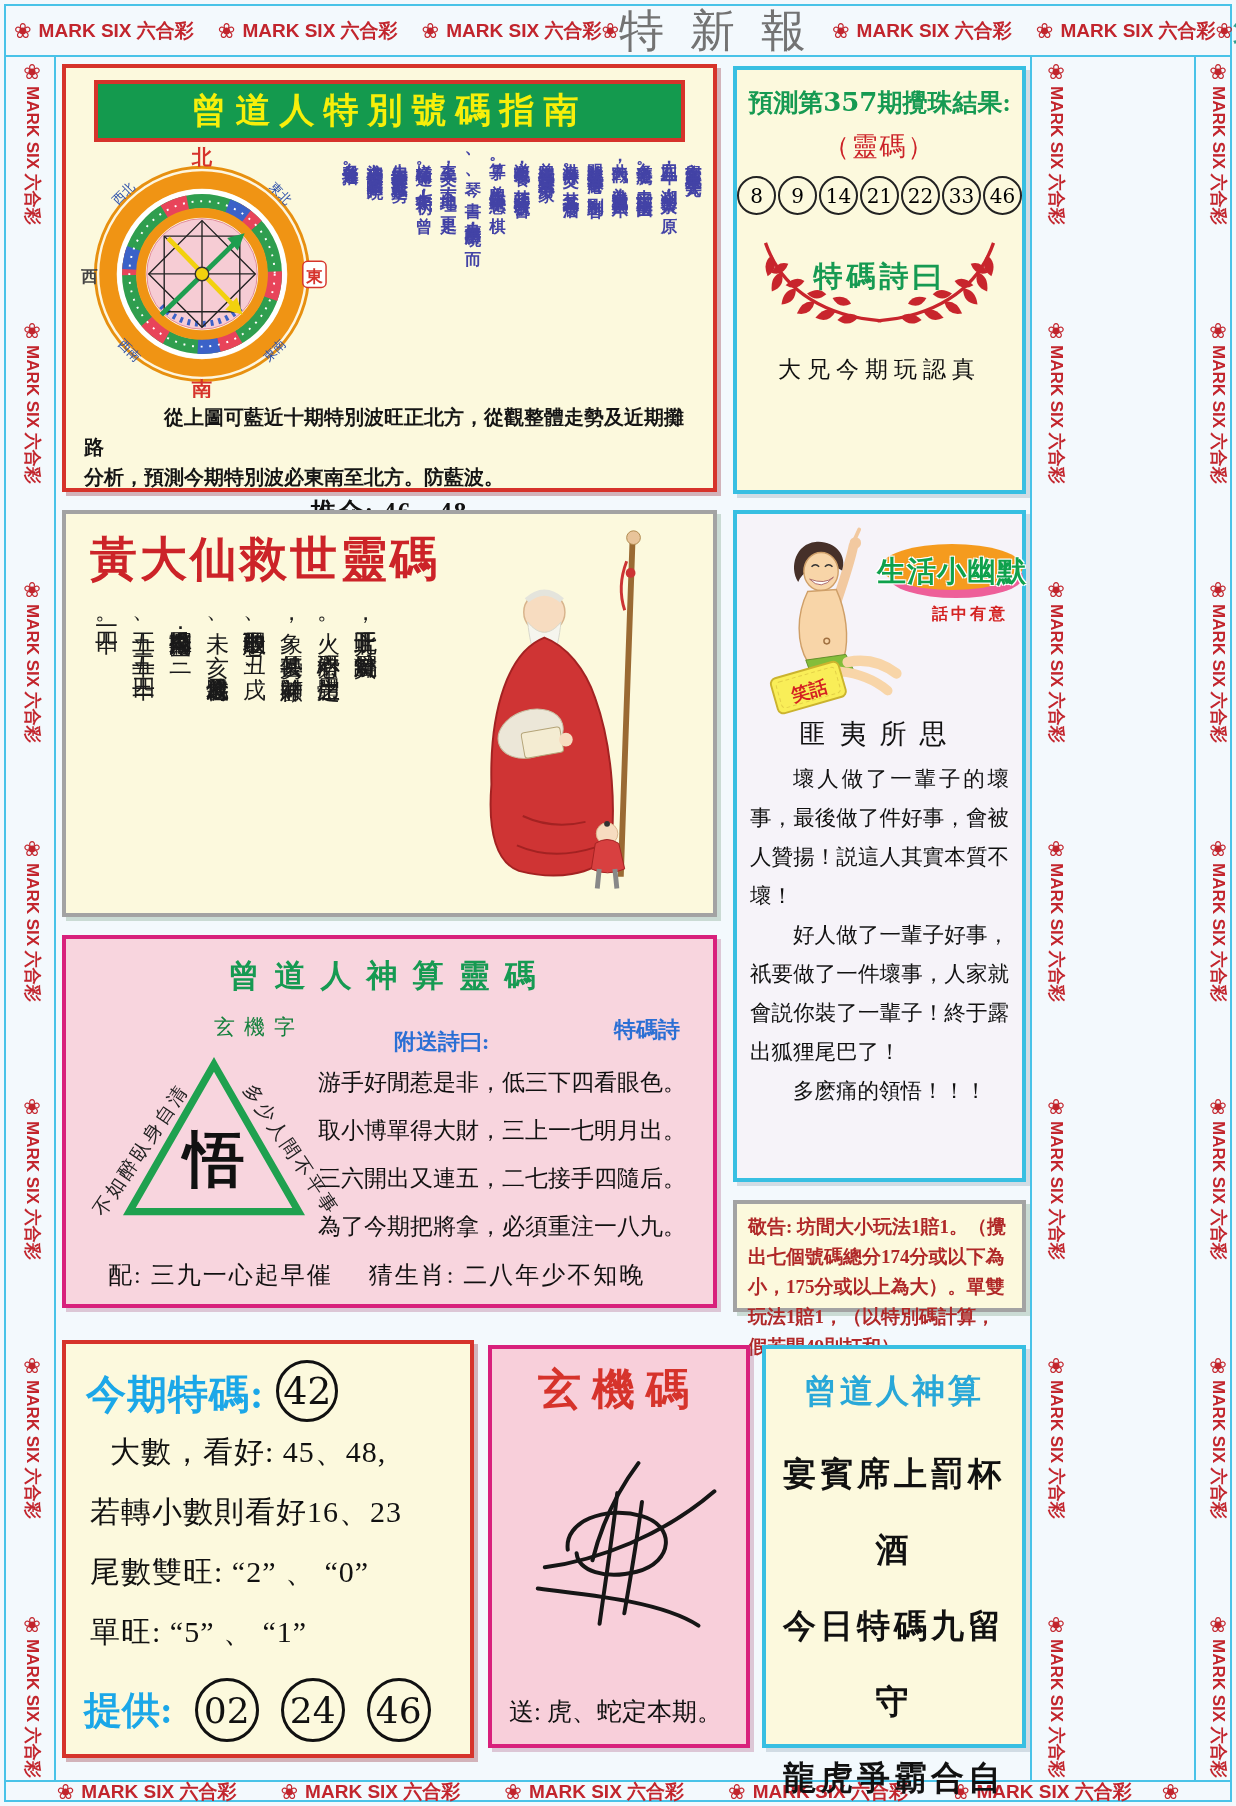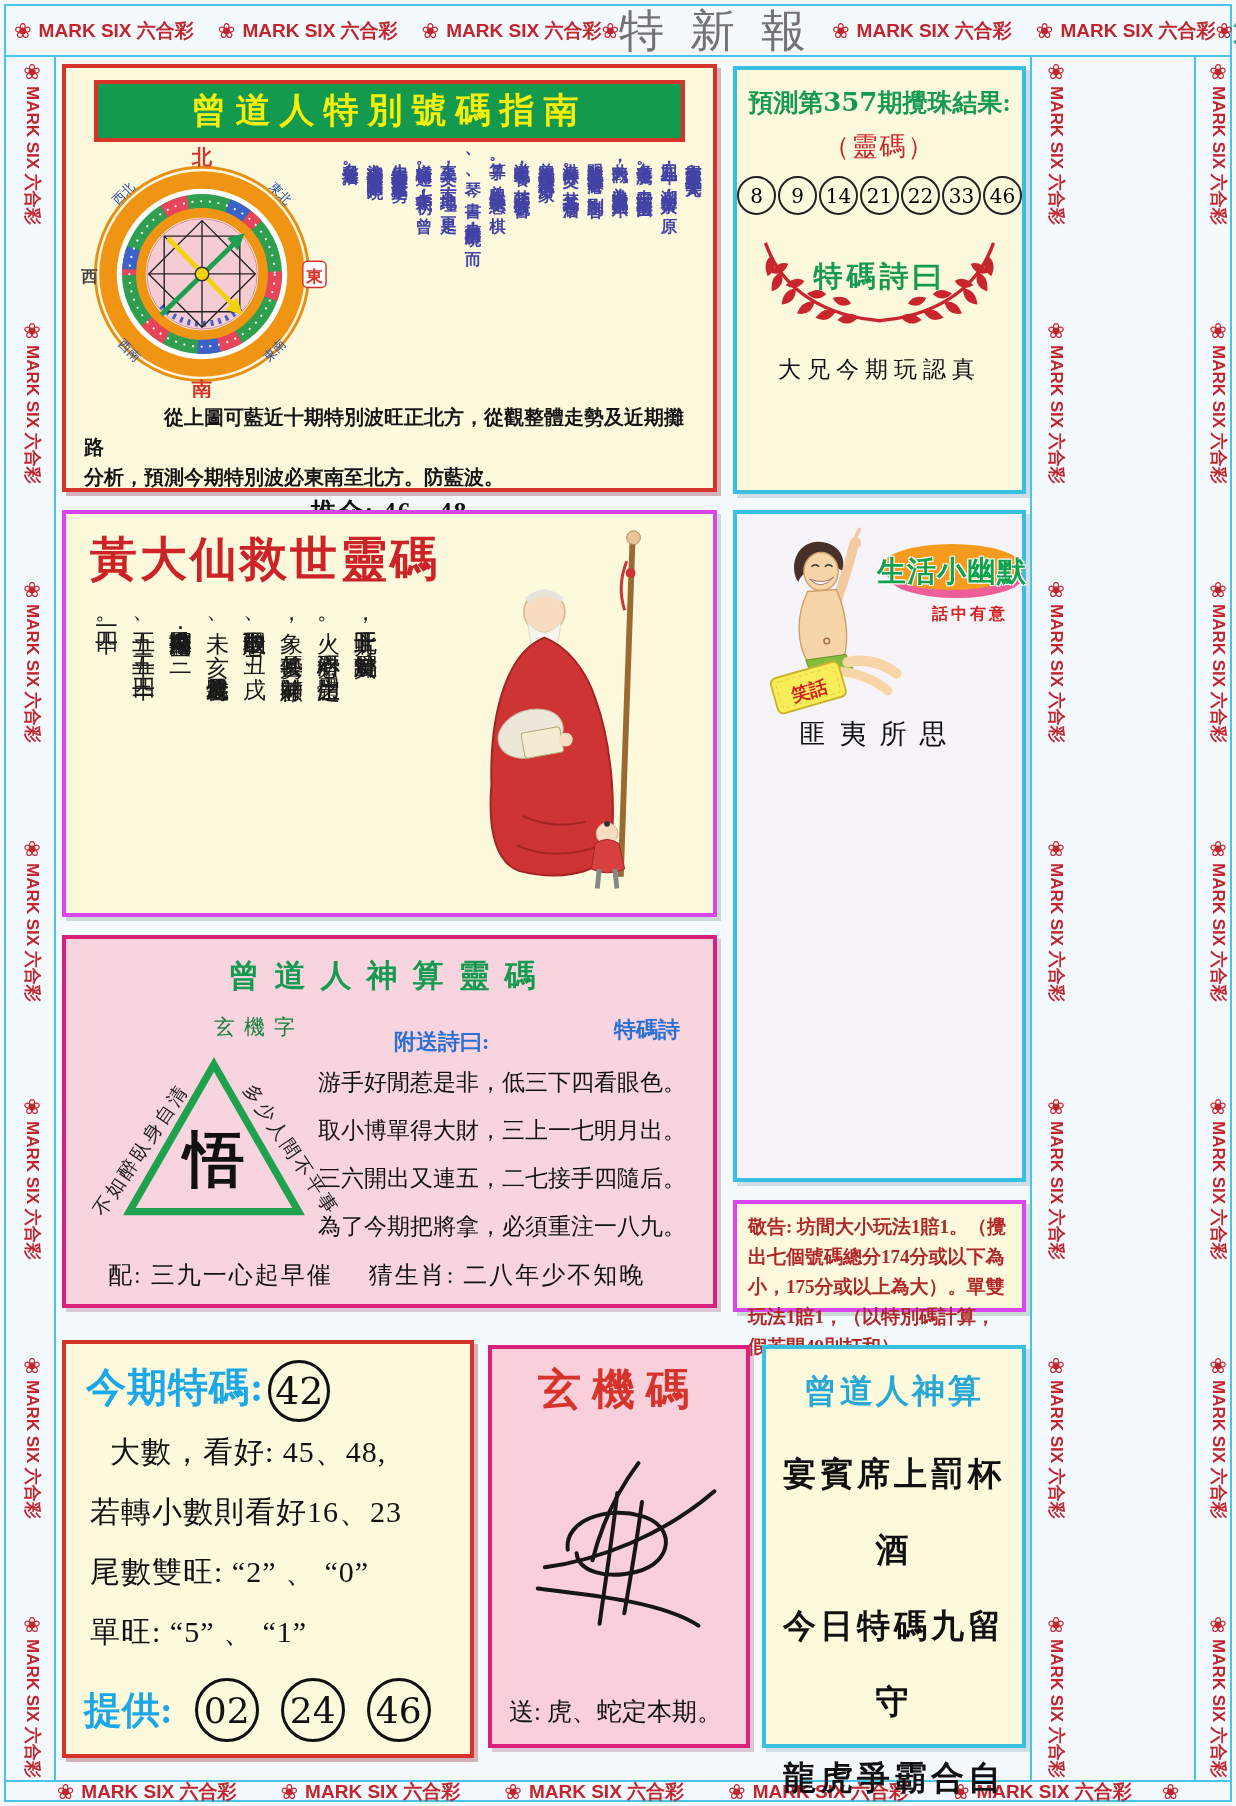--- a/index.html
+++ b/index.html
@@ -29,21 +29,21 @@
          align-items:center;justify-content:space-between;}
   .strip-left{left:12px;} .strip-right{left:1036px;} .strip-far{left:1198px;}
   .strip-unit{display:flex;flex-direction:column;align-items:center;gap:3px;}
   .vbrand{writing-mode:vertical-rl;text-orientation:sideways;font-family:"Liberation Sans","DejaVu Sans",sans-serif;
           font-weight:bold;font-size:17px;color:#c2252d;white-space:nowrap;}
 
   
   .panel{position:absolute;box-sizing:border-box;background:#fcf9dd;}
   .bd-red{border:4px solid #d6332b;box-shadow:4px 4px 0 rgba(150,50,60,.35);}
   .bd-cyan{border:4px solid #38bfe2;box-shadow:4px 4px 0 rgba(90,120,140,.22);}
-  .bd-green{border:4px solid #d946ef;box-shadow:4px 4px 0 rgba(80,130,90,.25);}
+  .bd-green{border:4px solid #a3a3a3;box-shadow:4px 4px 0 rgba(80,130,90,.25);}
   .bd-magenta{border:4px solid #d8217c;box-shadow:4px 4px 0 rgba(150,50,100,.25);}
 
   #panel-guide{left:62px;top:64px;width:655px;height:428px;}
   #panel-predict{left:733px;top:66px;width:293px;height:428px;}
   #panel-wts{left:62px;top:510px;width:655px;height:407px;}
   #panel-humor{left:733px;top:510px;width:293px;height:672px;background:#f6f3f9;}
   #panel-shensuan{left:62px;top:935px;width:655px;height:373px;background:#f8d5de;}
   #panel-notice{left:733px;top:1200px;width:293px;height:112px;}
   #panel-special{left:62px;top:1340px;width:412px;height:418px;}
   #panel-mystery{left:488px;top:1345px;width:262px;height:403px;background:#f8cfda;}
@@ -106,21 +106,21 @@
   .tri-left{left:-32px;top:92px;transform:rotate(-56deg);}
   .tri-right{right:-36px;top:92px;transform:rotate(56deg);}
   .ss-poem{position:absolute;left:252px;top:120px;width:400px;font-size:23px;line-height:48px;color:#111;}
   .ss-footer{position:absolute;left:42px;top:320px;font-size:24px;color:#111;letter-spacing:2px;}
   .ss-footer span{margin-right:36px;}
 
   
   .notice-text{padding:8px 11px;font-size:19px;line-height:30px;color:#b02828;font-weight:bold;}
 
   
-  .sp-row1{margin:16px 0 0 20px;display:flex;align-items:flex-start;gap:4px;}
+  .sp-row1{margin:16px 0 0 20px;display:flex;align-items:flex-end;gap:12px;}
   .sp-label{color:#1ba7e8;font-size:40px;font-weight:bold;letter-spacing:1px;}
   .sp-circle{width:56px;height:56px;border:3px solid #111;border-radius:50%;display:flex;align-items:center;
              justify-content:center;font-size:38px;font-family:"DejaVu Serif",serif;color:#111;}
   .sp-line{margin-left:24px;font-size:30px;line-height:60px;letter-spacing:1px;color:#111;white-space:nowrap;}
   .sp-line.first{margin-left:44px;}
   .sp-provide{margin:16px 0 0 18px;display:flex;align-items:center;gap:22px;}
   .sp-provide-label{color:#1ba7e8;font-size:38px;font-weight:bold;}
   .sp-pcircle{width:58px;height:58px;border:3px solid #111;border-radius:50%;display:flex;align-items:center;
               justify-content:center;font-size:36px;font-family:"DejaVu Serif",serif;color:#111;}
 
@@ -440,20 +440,25 @@
         <rect x="34" y="150" width="74" height="38" rx="6" fill="#f9ee58" stroke="#cbb32e" stroke-width="2"></rect>
         <rect x="39" y="155" width="64" height="28" rx="4" fill="none" stroke="#e2cf48" stroke-dasharray="4 3"></rect>
         <text x="71" y="179" text-anchor="middle" font-size="19" font-weight="bold" fill="#d42222">笑話</text>
       </g>
     </svg>
     <div class="humor-oval-shadow"></div>
     <div class="humor-oval"></div>
     <div class="humor-title">生活小幽默</div>
     <div class="humor-sub">話中有意</div>
     <div class="humor-heading">匪夷所思</div>
+    <div class="humor-text">
+      <p>壞人做了一輩子的壞事，最後做了件好事，會被人贊揚！説這人其實本質不壞！</p>
+      <p>好人做了一輩子好事，祇要做了一件壞事，人家就會説你裝了一輩子！終于露出狐狸尾巴了！</p>
+      <p>多麽痛的領悟！！！</p>
+    </div>
   </div>
 
   <div class="panel bd-magenta" id="panel-shensuan">
     <div class="ss-title">曾道人神算靈碼</div>
     <div class="lbl-char">玄機字</div>
     <div class="lbl-poem">附送詩曰:</div>
     <div class="lbl-special">特碼詩</div>
     <div class="triangle-wrap">
       <svg class="triangle-svg" viewBox="0 0 200 178">
         <polygon points="100,8 192,168 8,168" fill="none" stroke="#1fa14f" stroke-width="8"></polygon>

